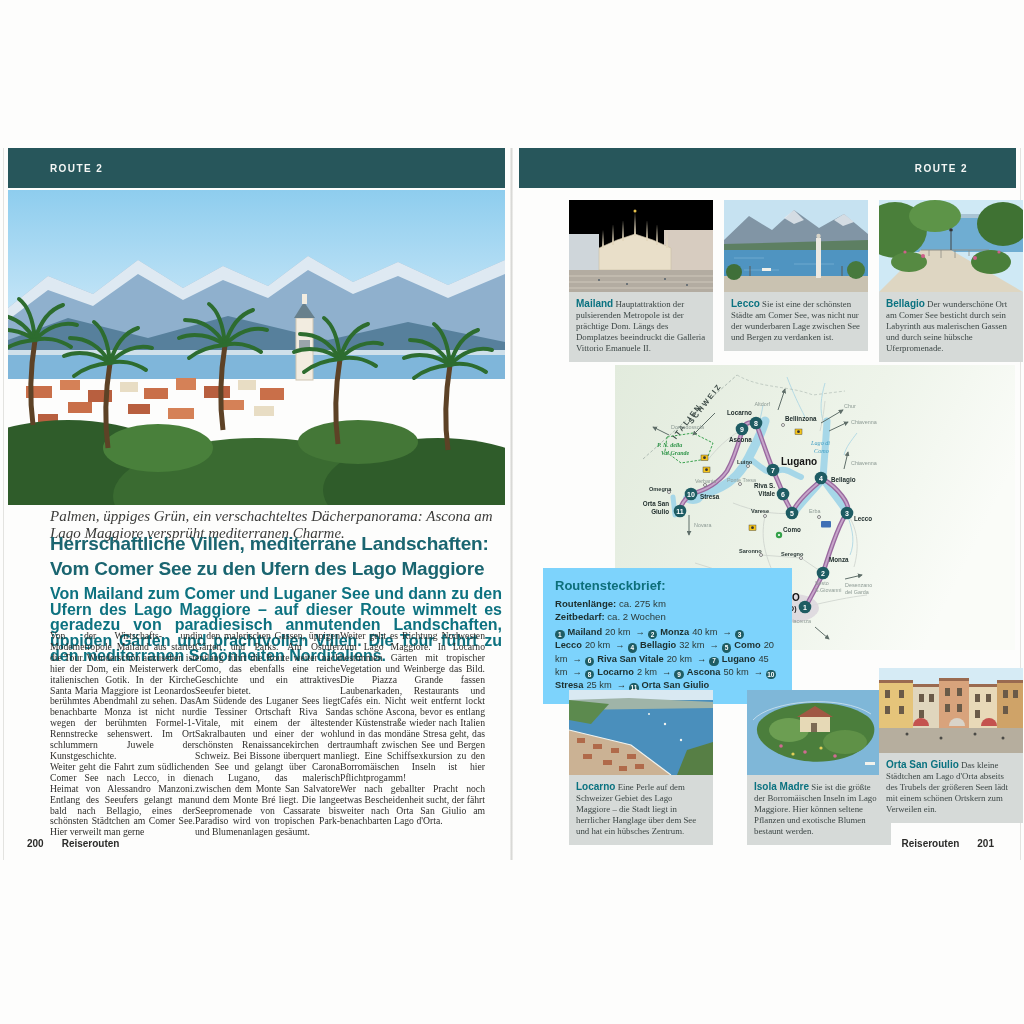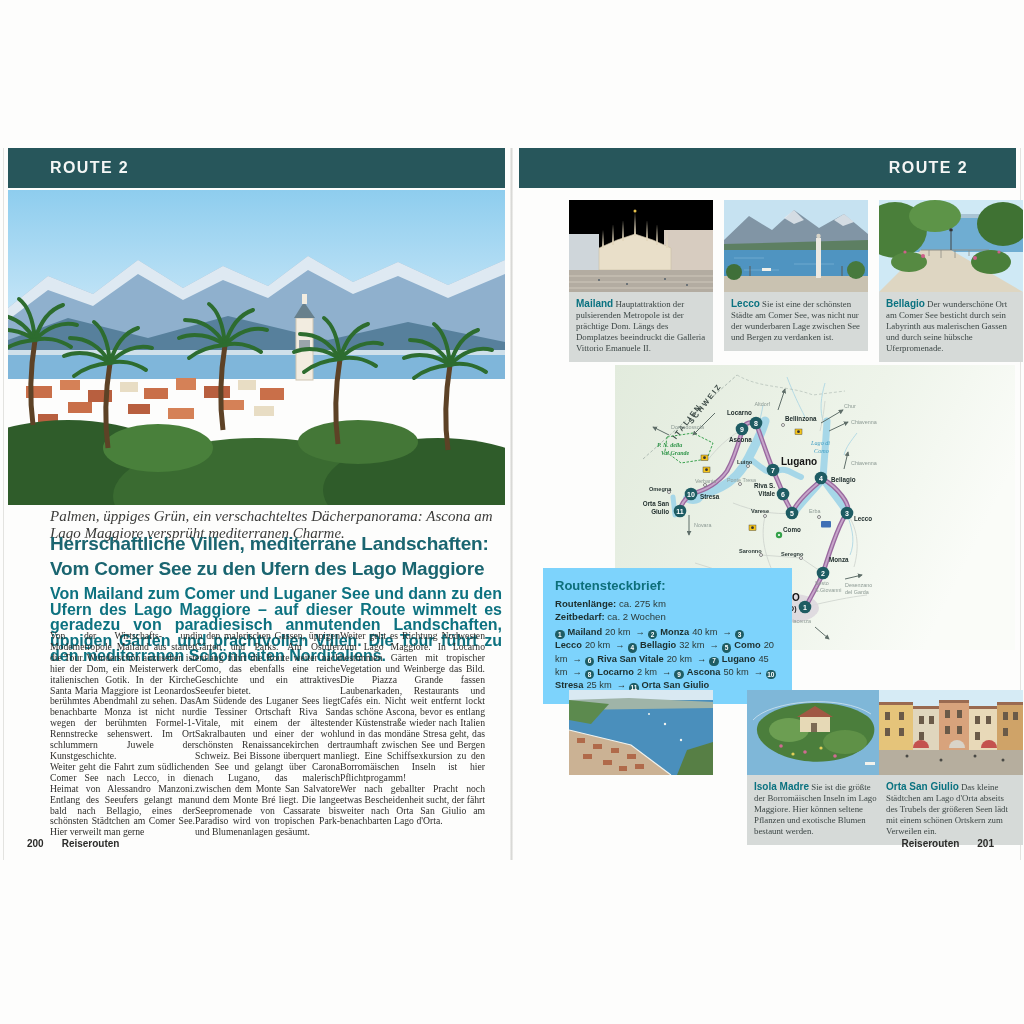--- a/index.html
+++ b/index.html
@@ -3,21 +3,21 @@
 <meta charset="utf-8">
 <style>
   html,body{margin:0;padding:0;background:#ffffff;}
   .sheet{position:relative;width:1024px;height:1024px;background:#fdfdfc;font-family:"Liberation Sans",sans-serif;overflow:hidden;}
   .edge{position:absolute;top:148px;height:712px;width:1px;background:#e3e3e0;}
   .edge-l{left:3px;} .edge-r{left:1020px;}
   .spine{position:absolute;left:510px;top:148px;width:3px;height:712px;background:linear-gradient(to right,#f2f2f0,#d9d9d6,#f2f2f0);}
   .banner{position:absolute;top:148px;height:40px;background:#27565b;color:#f4f6f5;display:flex;align-items:center;}
   .banner-left{left:8px;width:497px;}
   .banner-right{left:519px;width:497px;justify-content:flex-end;}
-  .banner span{font-size:16px;font-weight:bold;letter-spacing:1.4px;}
+  .banner span{font-size:10px;font-weight:bold;letter-spacing:1.4px;}
   .banner-left span{margin-left:42px;} .banner-right span{margin-right:48px;}
   .photo{position:absolute;display:block;}
   .caption{position:absolute;left:50px;top:508px;width:458px;font-family:"Liberation Serif",serif;font-style:italic;font-size:15px;color:#3b3b39;}
   .headline{position:absolute;left:50px;top:531px;width:460px;font-size:19px;line-height:25px;font-weight:bold;color:#1a6570;letter-spacing:-0.2px;}
   .intro{position:absolute;left:50px;top:586px;width:452px;font-size:16px;line-height:15.5px;font-weight:bold;color:#0d7280;text-align:justify;}
   .bodycols{position:absolute;left:50px;top:631px;width:458px;display:flex;gap:0;}
   .col{width:145px;font-family:"Liberation Serif",serif;font-size:9.7px;line-height:10.9px;color:#2f2e2b;text-align:justify;}
   .col p{margin:0;}
   .footer{position:absolute;top:838px;font-size:10px;font-weight:bold;color:#2c2c2a;}
   .footer-left{left:27px;} .footer-right{right:30px;}
@@ -443,20 +443,24 @@
           <rect x="66" y="74" width="9" height="5"></rect>
           <rect x="50" y="76" width="8" height="5"></rect>
         </g>
       <g fill="#f2f4f0">
           <circle cx="96" cy="34" r="1.2"></circle>
           <circle cx="112" cy="50" r="1.2"></circle>
           <circle cx="80" cy="24" r="1"></circle>
         </g>
       <path d="M118,60 L144,52 L144,85 L108,85 Z" fill="#577f45"></path>
     </svg>
+    <div class="card-caption">
+      <span class="card-title">Locarno</span>
+      <span>Eine Perle auf dem Schweizer Gebiet des Lago Maggiore – die Stadt liegt in herrlicher Hanglage über dem See und hat ein hübsches Zentrum.</span>
+    </div>
   </div>
 
   <div class="card" style="left:711px;top:690px;">
     <svg class="card-photo" height="85" viewBox="0 0 144 85">
       <rect width="144" height="85" fill="#7fb7d8"></rect>
       <path d="M12,32 C30,10 92,6 120,26 C138,40 122,66 82,71 C42,76 0,54 12,32 Z" fill="#4b7e3c"></path>
       <ellipse cx="42" cy="40" rx="20" ry="12" fill="#6c9e52"></ellipse>
       <ellipse cx="98" cy="52" rx="22" ry="12" fill="#5f9147"></ellipse>
       <path d="M50,27 L68,16 L86,27 Z" fill="#a05844"></path>
       <rect x="53" y="27" width="30" height="15" fill="#e6d9b6"></rect>
@@ -472,21 +476,21 @@
         </g>
       <rect x="118" y="72" width="10" height="3" fill="#f2f2ec"></rect>
       <path d="M6,30 C24,10 94,4 124,24" stroke="#dceaf2" stroke-width="1" fill="none" opacity="0.7"></path>
     </svg>
     <div class="card-caption">
       <span class="card-title">Isola Madre</span>
       <span>Sie ist die größte der Borromäischen Inseln im Lago Maggiore. Hier können seltene Pflanzen und exotische Blumen bestaunt werden.</span>
     </div>
   </div>
 
-  <div class="card" style="left:843px;top:690px;">
+  <div class="card" style="left:843px;top:668px;">
     <svg class="card-photo" height="85" viewBox="0 0 144 85">
       <rect width="144" height="85" fill="#d6ebf5"></rect>
       <rect x="0" y="12" width="34" height="48" fill="#e5c47a"></rect>
       <rect x="34" y="16" width="26" height="44" fill="#e0d6bd"></rect>
       <rect x="60" y="10" width="30" height="50" fill="#d8a37c"></rect>
       <rect x="90" y="16" width="28" height="44" fill="#e8d9b8"></rect>
       <rect x="118" y="12" width="26" height="48" fill="#cfa368"></rect>
       <g fill="#9a6a50">
           <rect x="0" y="12" width="34" height="3"></rect>
           <rect x="34" y="16" width="26" height="3"></rect>

